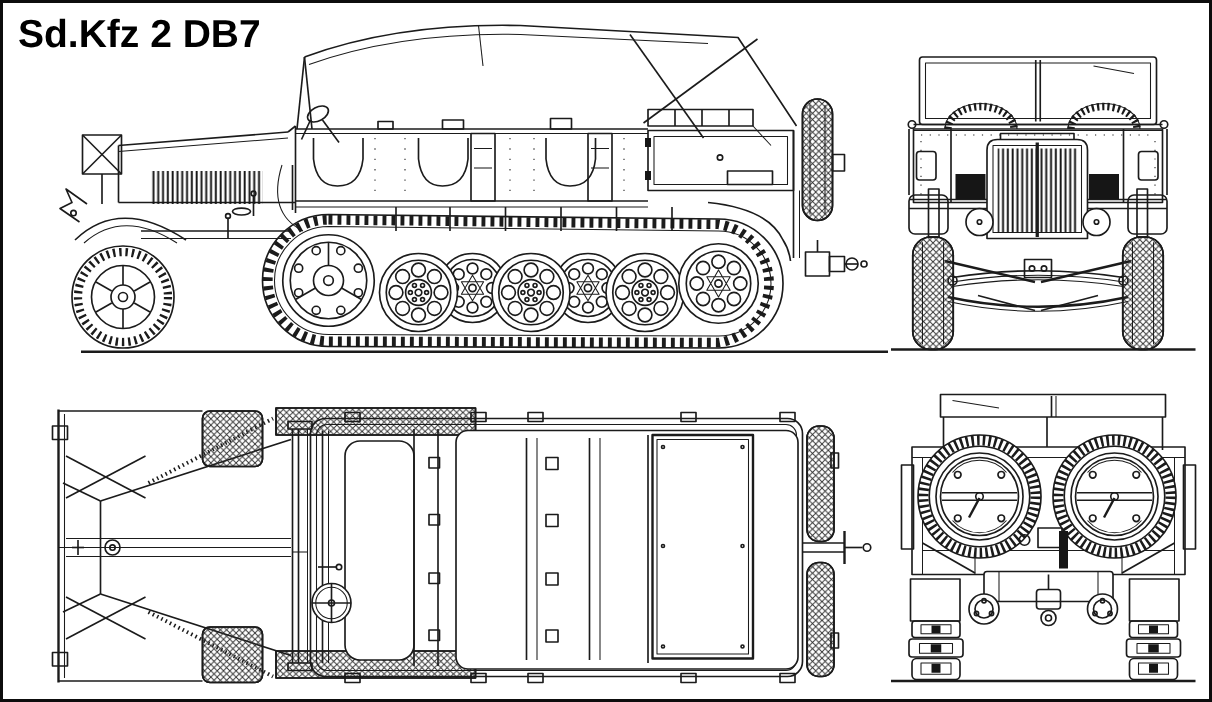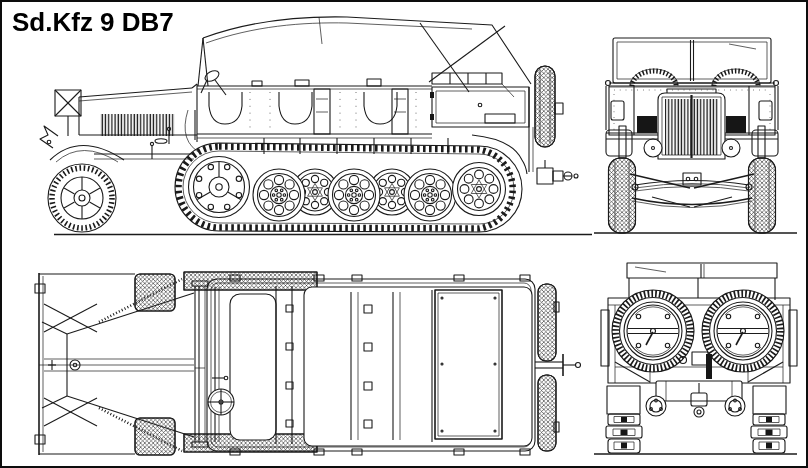--- a/index.html
+++ b/index.html
@@ -551,14 +551,14 @@
 
       <g>
         <rect x="605" y="384" width="33" height="28"></rect>
         <rect x="751" y="384" width="33" height="28"></rect>
         <use href="#tstack" transform="translate(622,432)"></use>
         <use href="#tstack" transform="translate(767,432)"></use>
       </g>
     </g>
   </svg>
 
-  <div class="title">Sd.Kfz 9 DB7</div>
+  <div class="title">Sd.Kfz 2 DB7</div>
 </div>
 
 </body></html>

